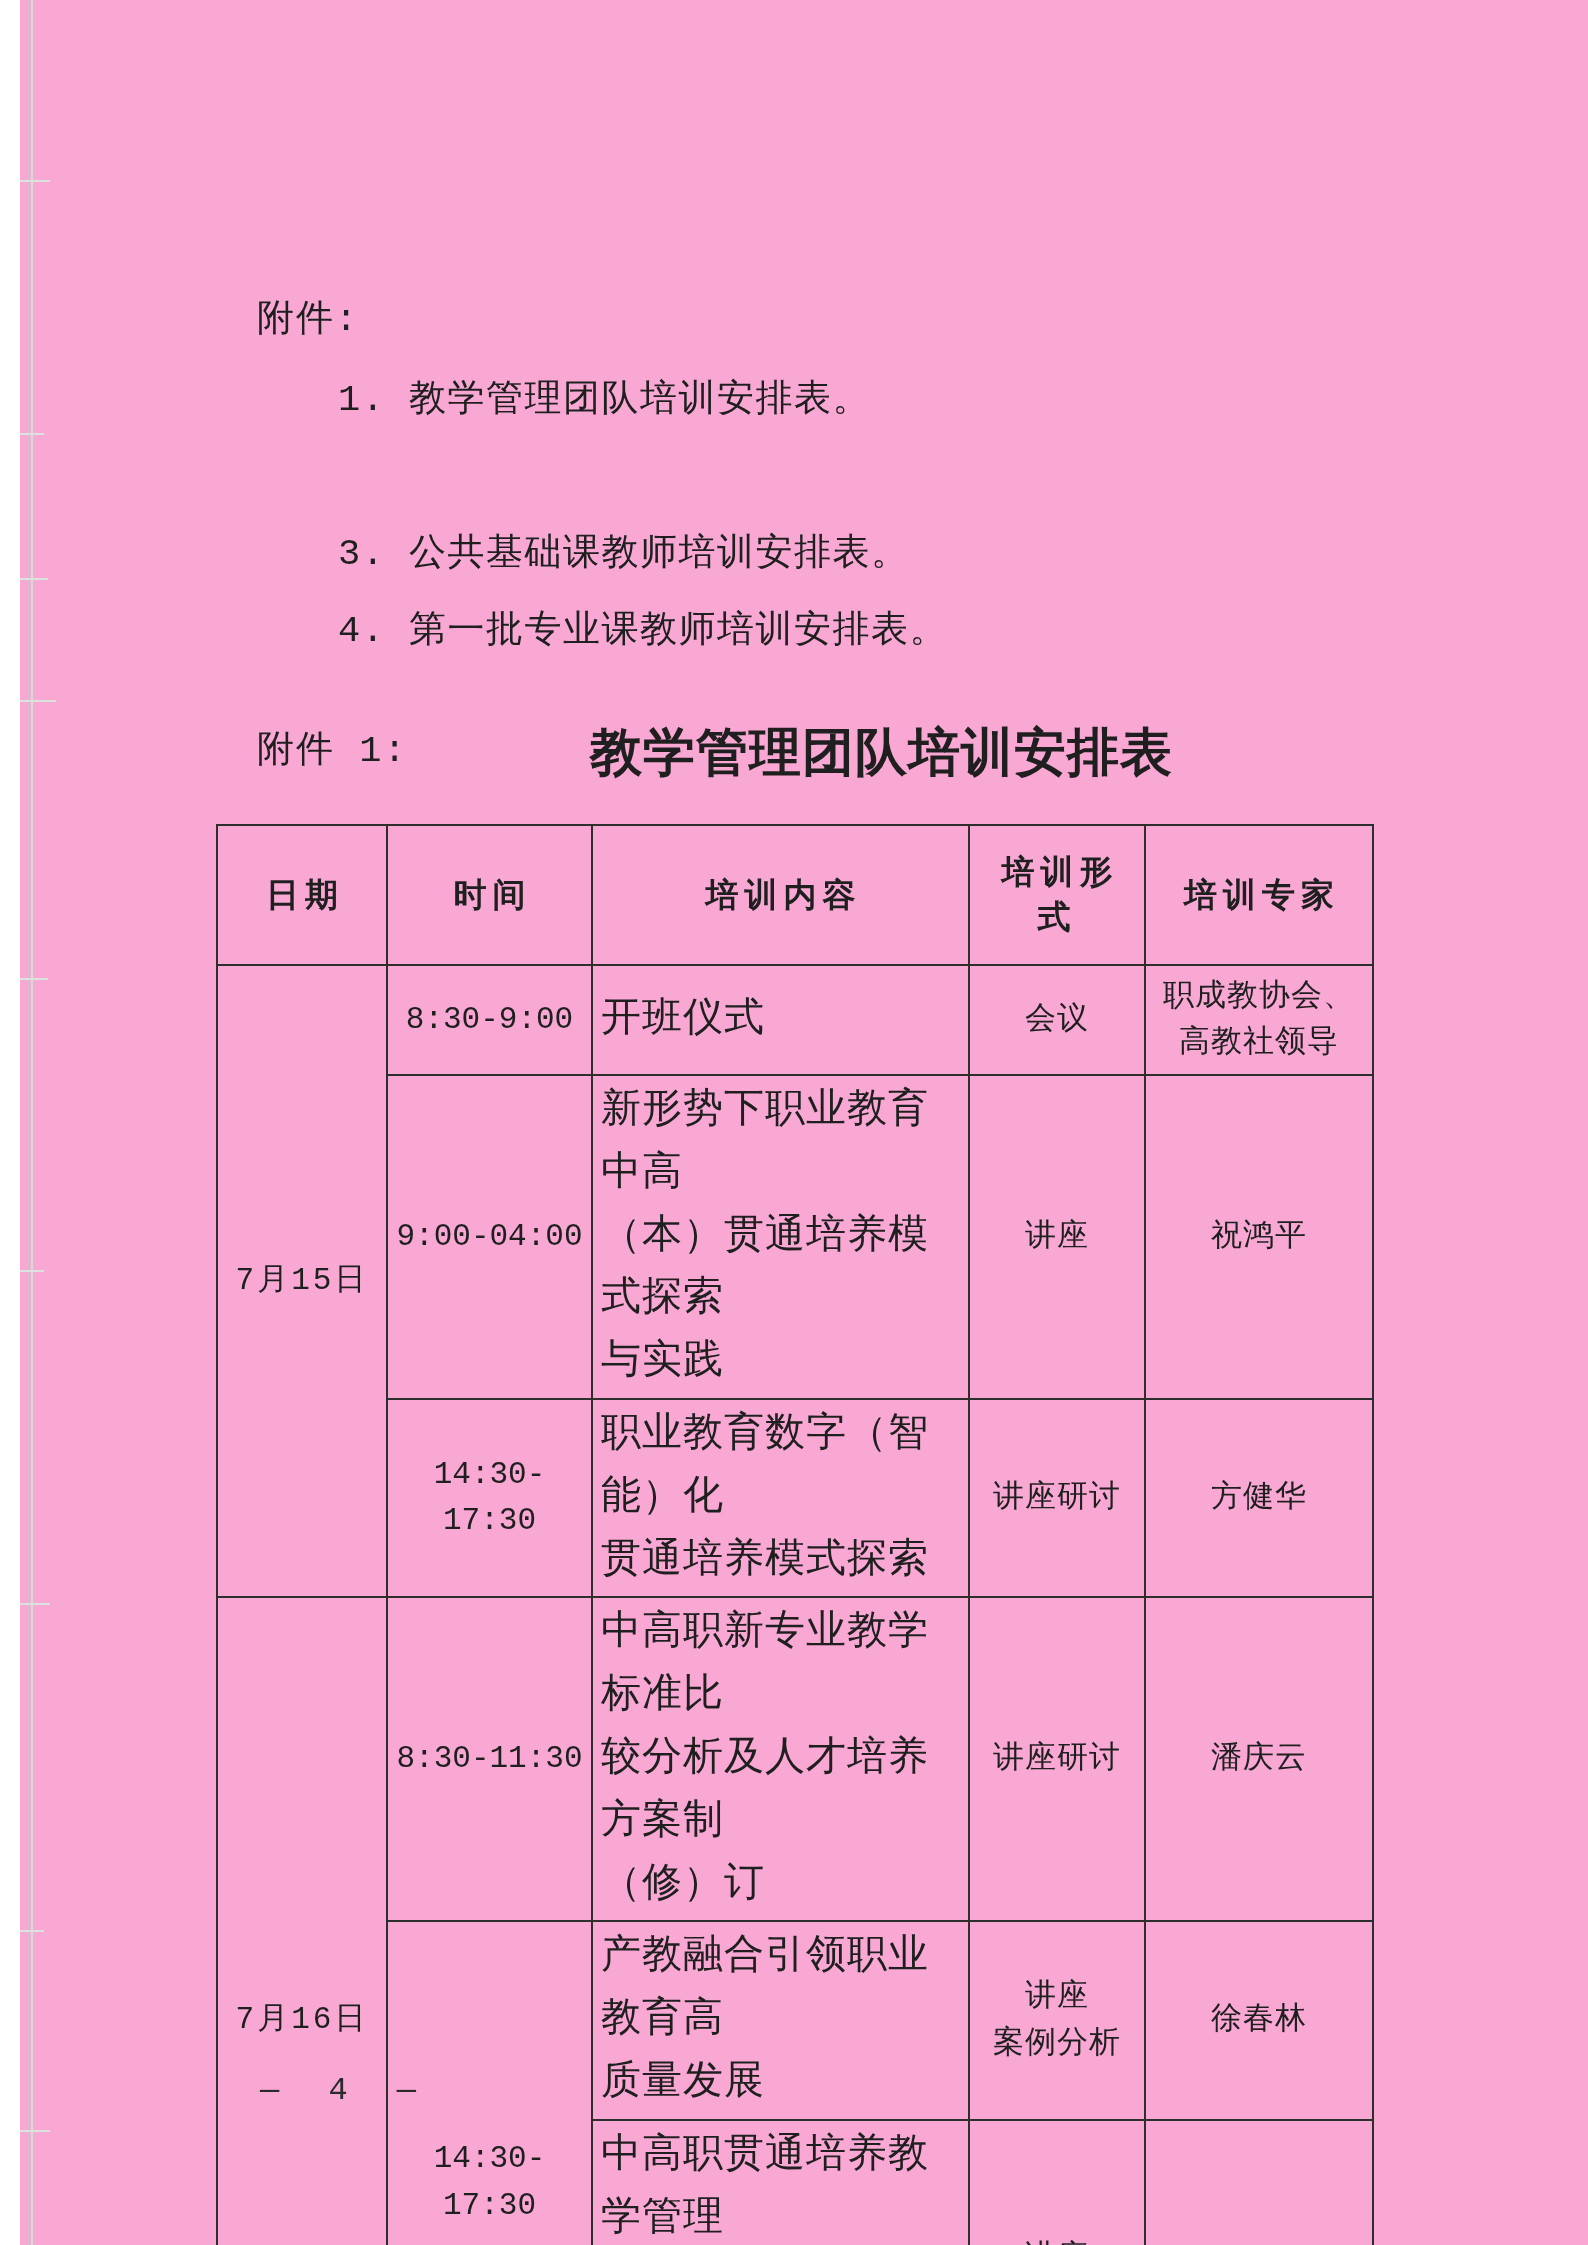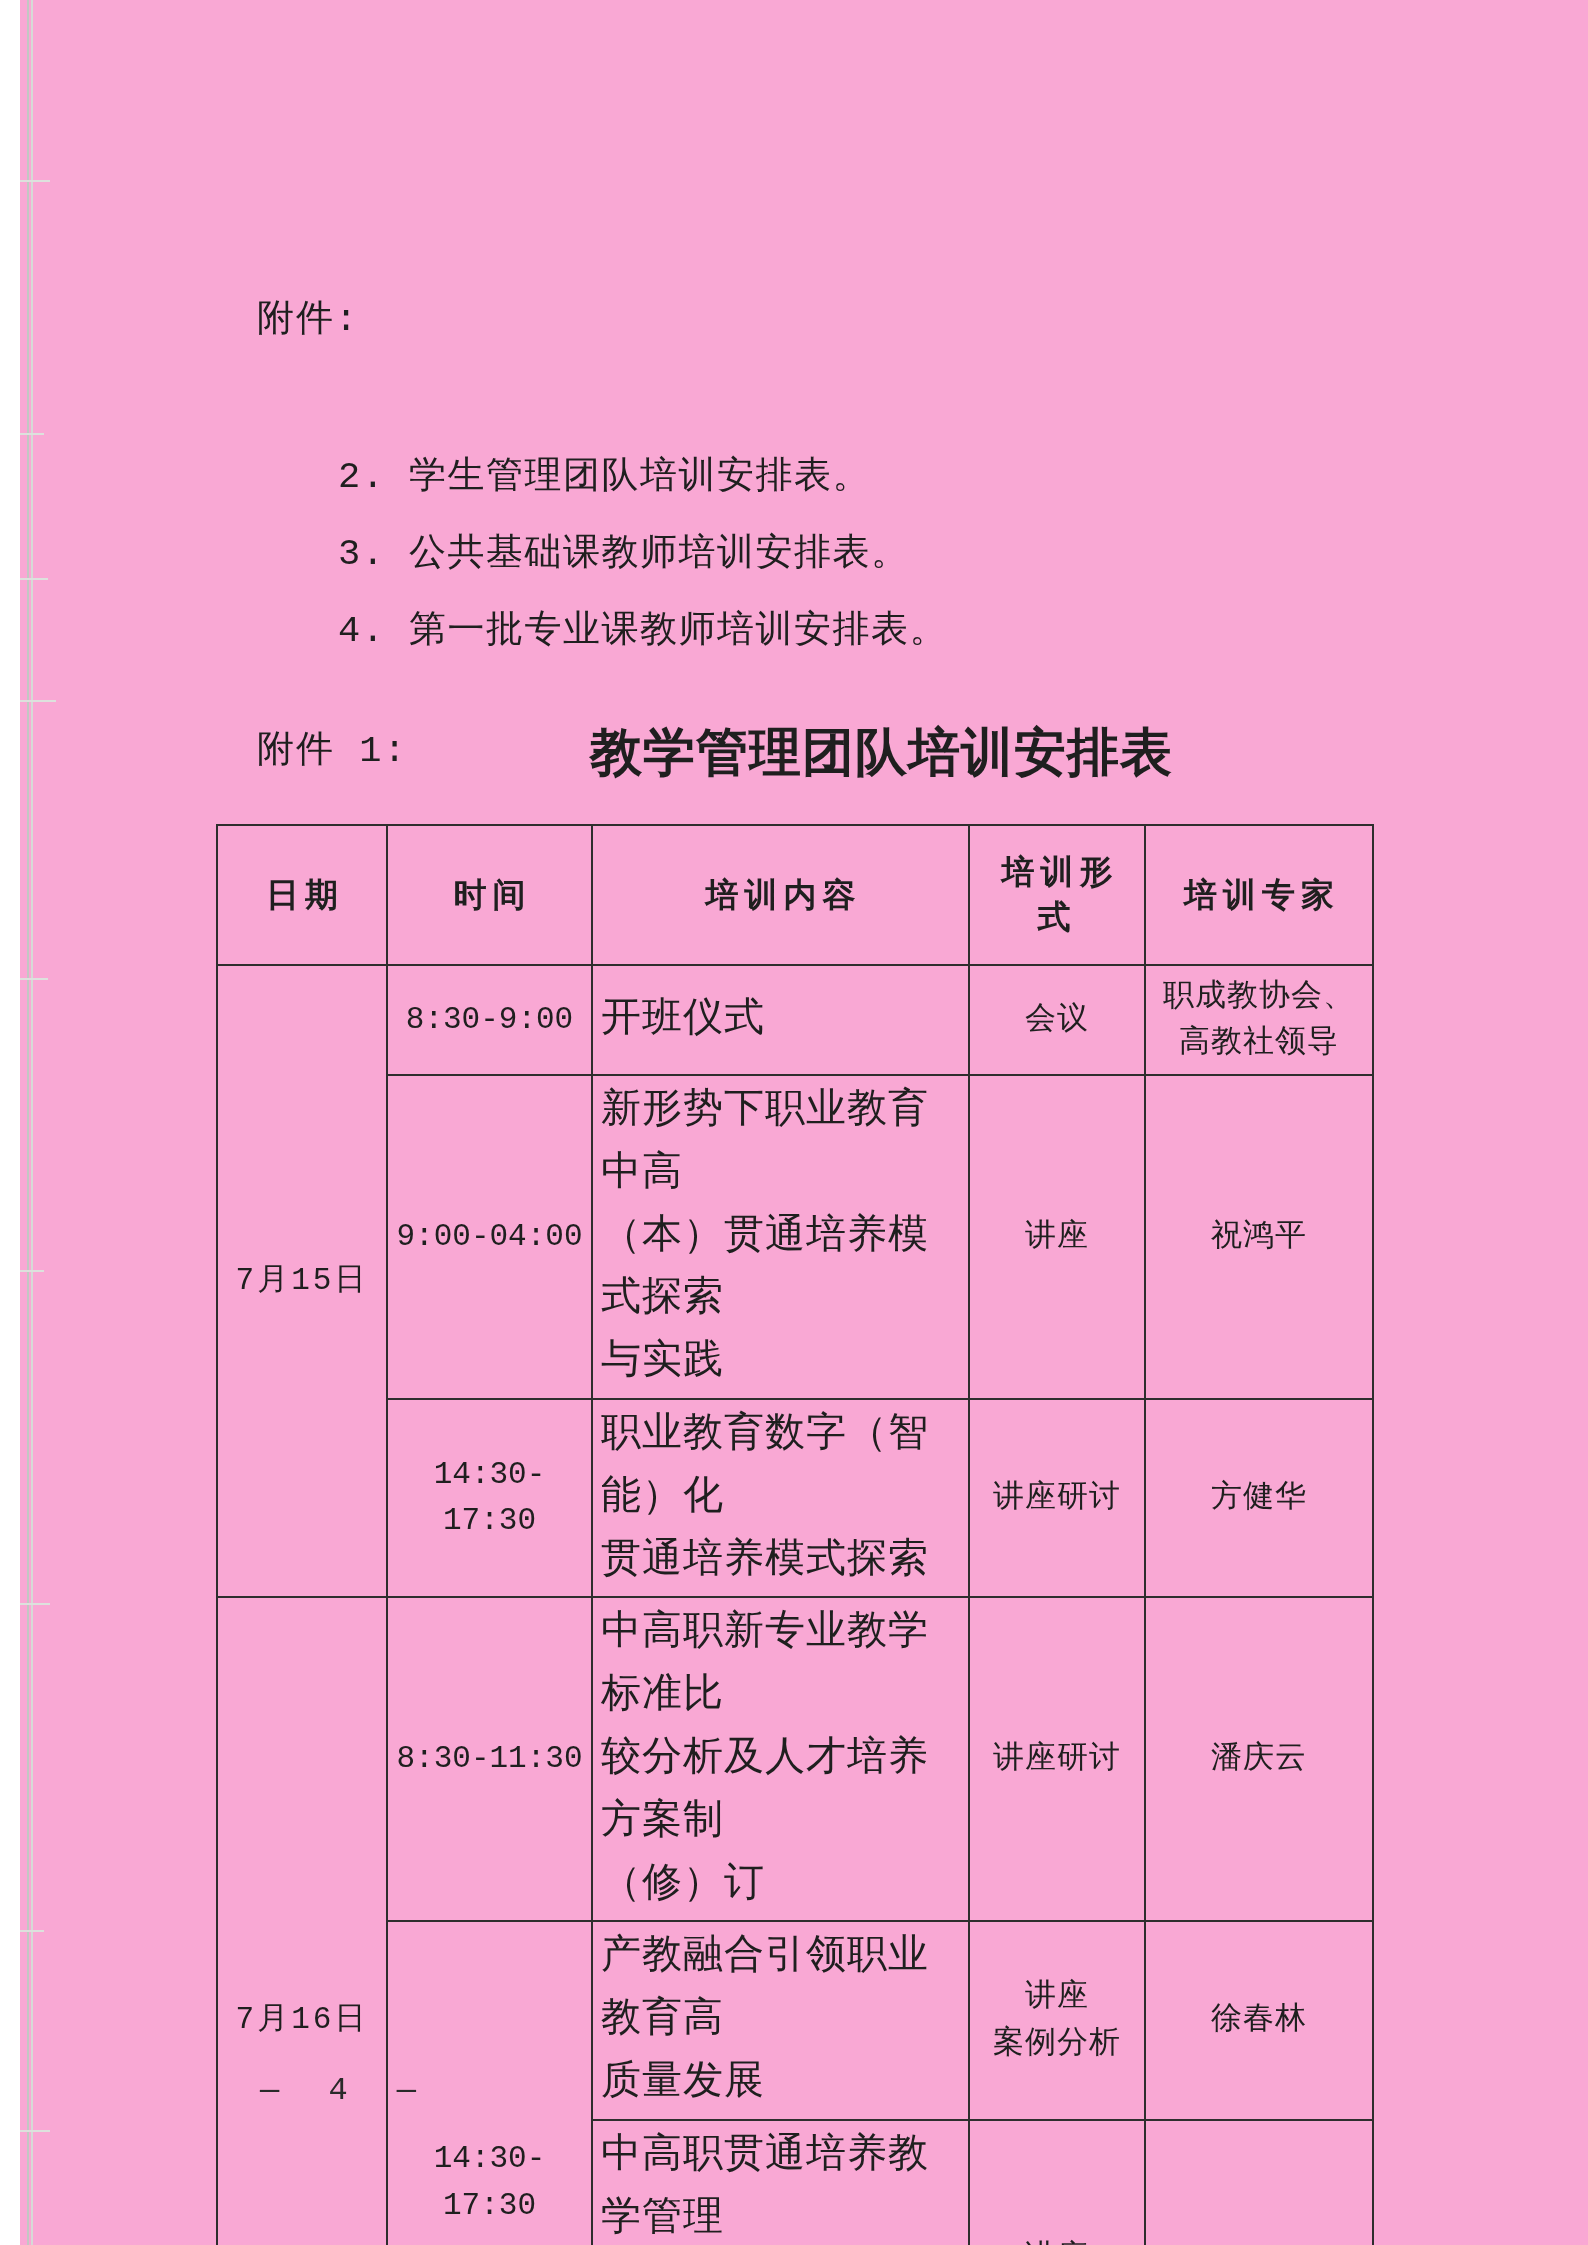--- a/index.html
+++ b/index.html
@@ -80,21 +80,21 @@
   <div class="scan-h" style="top:433px;width:24px;"></div>
   <div class="scan-h" style="top:578px;width:28px;"></div>
   <div class="scan-h" style="top:700px;width:36px;"></div>
   <div class="scan-h" style="top:978px;width:28px;"></div>
   <div class="scan-h" style="top:1270px;width:24px;"></div>
   <div class="scan-h" style="top:1603px;width:30px;"></div>
   <div class="scan-h" style="top:1930px;width:24px;"></div>
   <div class="scan-h" style="top:2130px;width:30px;"></div>
 
   <div class="att-label">附件:</div>
-  <div class="att-item att-item-2">2. 学生管理团队培训安排表。</div>
+  <div class="att-item att-item-1">1. 教学管理团队培训安排表。</div>
   <div class="att-item att-item-3">3. 公共基础课教师培训安排表。</div>
   <div class="att-item att-item-4">4. 第一批专业课教师培训安排表。</div>
 
   <div class="appendix-label">附件 1:</div>
   <div class="table-title">教学管理团队培训安排表</div>
 
   <table class="schedule">
     <colgroup>
       <col class="c-date">
         <col class="c-time">

